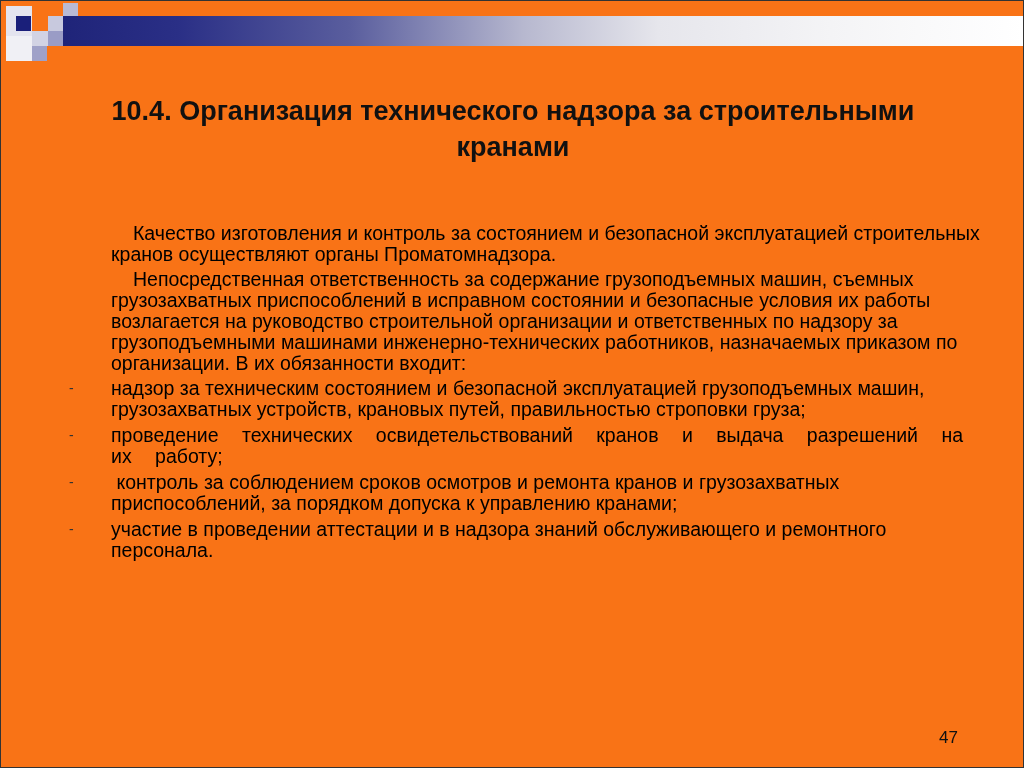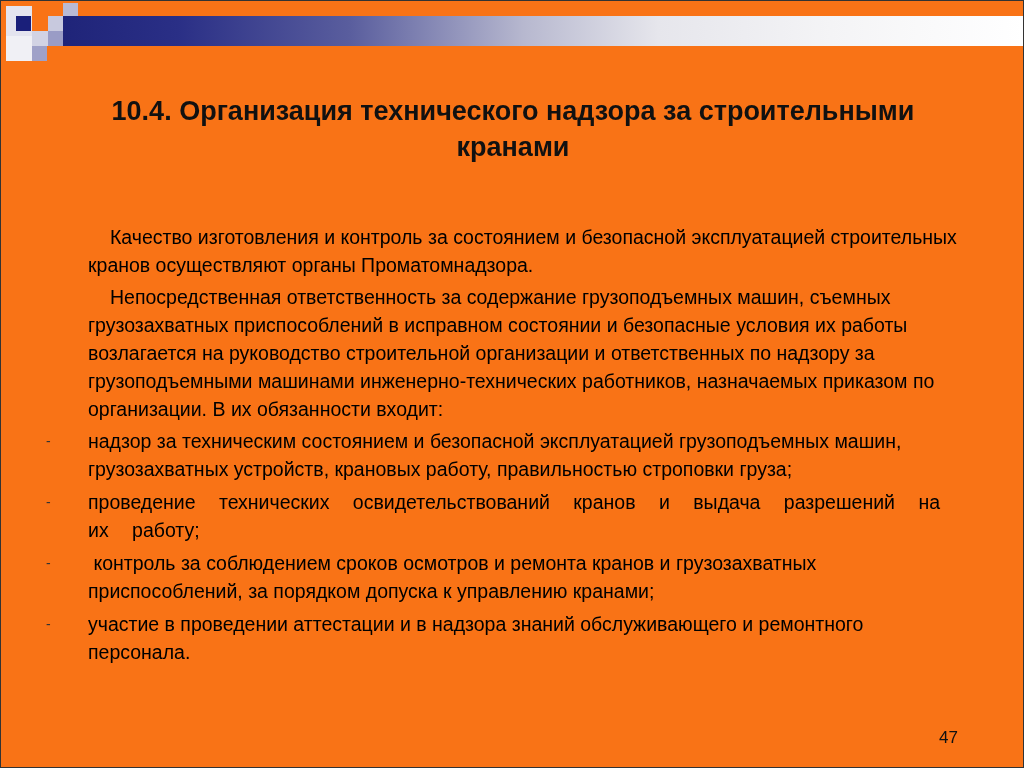--- a/index.html
+++ b/index.html
@@ -3,21 +3,21 @@
 <meta charset="utf-8">
 <style>
   html, body { margin:0; padding:0; }
   body { width:1024px; height:768px; background:#ffffff; position:relative; overflow:hidden; font-family:"Liberation Sans", sans-serif; }
   .slide { position:absolute; left:0; top:0; width:1022px; height:766px; border:1px solid #333; background:#f97316; }
   .deco { position:absolute; left:0; top:0; width:1024px; height:70px; }
   .sq { position:absolute; }
   .bar { position:absolute; left:62px; top:15px; width:960px; height:30px;
          background:linear-gradient(to right,#1f2479 0%,#2a2f86 12%,#5a5e9e 30%,#b7b8cf 48%,#e6e6ec 62%,#f4f4f6 80%,#ffffff 100%); }
   .title { position:absolute; left:60px; top:92px; width:904px; text-align:center; font-weight:bold; font-size:27px; line-height:36px; color:#111; }
-  .body { position:absolute; left:87px; top:222px; width:870px; font-size:19.5px; line-height:28px; color:#000; }
+  .body { position:absolute; left:110px; top:222px; width:870px; font-size:19.5px; line-height:21px; color:#000; }
   .para { text-indent:22px; margin:0 0 4px 0; }
   .item { position:relative; margin:0 0 5px 0; }
   .dash { position:absolute; left:-42px; top:0; font-size:14px; color:#333; }
   .pagenum { position:absolute; left:938px; top:727px; font-weight:normal; font-size:17px; color:#111; }
 </style>
 </head>
 <body>
 
 <div class="slide">
   <div class="deco">
@@ -34,21 +34,21 @@
   </div>
 
   <div class="title">10.4. Организация технического надзора за строительными кранами</div>
 
   <div class="body">
     <p class="para">Качество изготовления и контроль за состоянием и безопасной эксплуатацией строительных кранов осуществляют органы Проматомнадзора.</p>
     <p class="para">Непосредственная ответственность за содержание грузоподъемных машин, съемных грузозахватных приспособлений в исправном состоянии и безопасные условия их работы возлагается на руководство строительной организации и ответственных по надзору за грузоподъемными машинами инженерно-технических работников, назначаемых приказом по организации. В их обязанности входит:</p>
 
     <div class="item">
       <span class="dash">-</span>
-      <span>надзор за техническим состоянием и безопасной эксплуатацией грузоподъемных машин, грузозахватных устройств, крановых работу, правильностью строповки груза;</span>
+      <span>надзор за техническим состоянием и безопасной эксплуатацией грузоподъемных машин, грузозахватных устройств, крановых путей, правильностью строповки груза;</span>
     </div>
     <div class="item">
       <span class="dash">-</span>
       <span style="word-spacing:18px;text-align:center;">проведение технических освидетельствований кранов и выдача разрешений на их работу;</span>
     </div>
     <div class="item">
       <span class="dash">-</span>
       <span style="white-space:pre-wrap;"> контроль за соблюдением сроков осмотров и ремонта кранов и грузозахватных приспособлений, за порядком допуска к управлению кранами;</span>
     </div>
     <div class="item">

